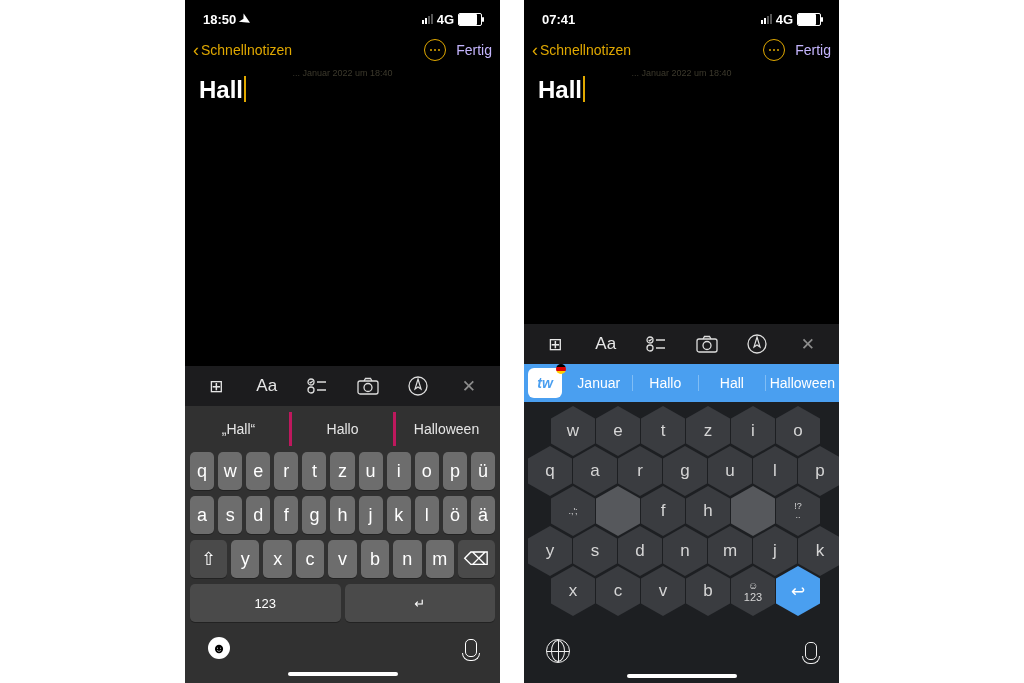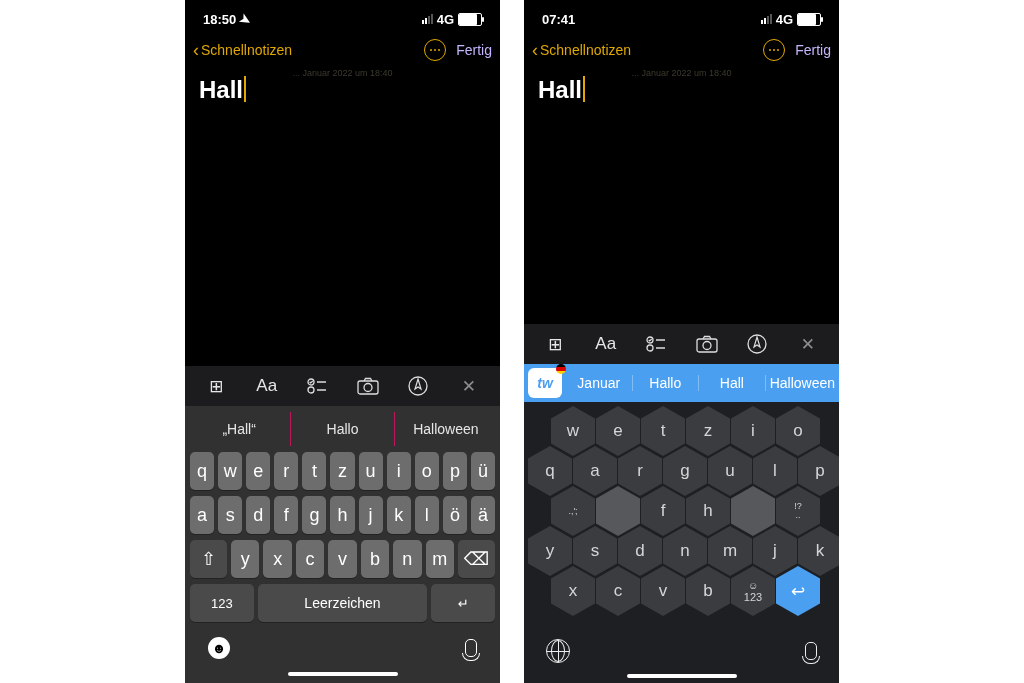--- a/index.html
+++ b/index.html
@@ -31,21 +31,21 @@
 .noteTime{font-size:9px;color:#3d3a2d;text-align:center;position:absolute;left:0;right:0;top:0}
 .noteText{color:#fff;font-size:24px;font-weight:700;margin-top:8px;display:inline-block}
 .cursor{display:inline-block;width:2px;height:26px;background:#e0a800;vertical-align:-4px;margin-left:1px}
 
 .notetools{height:40px;background:#1c1c1e;display:flex;align-items:center;justify-content:space-around;padding:0 6px}
 .tbtn{width:30px;height:30px;display:flex;align-items:center;justify-content:center;color:#e6e6e6;font-size:17px}
 .xbtn{color:#8d8d8d}
 
 .kb1{background:#313131;padding:6px 3px 4px}
 .preds{display:flex;height:34px;align-items:stretch}
-.preds .p{flex:1;display:flex;align-items:center;justify-content:center;color:#e6e6e6;font-size:14px;border-right:1px solid #be185d}
+.preds .p{flex:1;display:flex;align-items:center;justify-content:center;color:#e6e6e6;font-size:14px;border-right:3px solid #be185d}
 .preds .p:last-child{border-right:none}
 .krow{display:flex;gap:4px;margin:6px 2px}
 .key{flex:1;height:38px;background:#6d6d6d;border-radius:5px;display:flex;align-items:center;justify-content:center;color:#fff;font-size:18px;box-shadow:0 1px 0 #222}
 .key.dark{background:#4a4a4a}
 .key.space{flex:4;font-size:14px}
 .key.num{flex:1.5;font-size:13px}
 .key.shift,.key.bsp{flex:1.3}
 .bottom1{height:40px;display:flex;align-items:center;justify-content:space-between;padding:0 20px;color:#fff;font-size:20px}
 .homebar{height:4px;width:110px;background:#fff;border-radius:3px;margin:4px auto 3px}
 
@@ -176,21 +176,20 @@
           <div class="key">x</div>
           <div class="key">c</div>
           <div class="key">v</div>
           <div class="key">b</div>
           <div class="key">n</div>
           <div class="key">m</div>
    <div class="key dark bsp">⌫</div>
   </div>
   <div class="krow">
    <div class="key dark num">123</div>
-   <div class="key dark space">Leerzeichen</div>
    <div class="key dark num">↵</div>
   </div>
   <div class="bottom1">
    <div class="emoji">☻</div>
    <span class="mic"></span>
   </div>
   <div class="homebar"></div>
  </div>
 </div>
 

